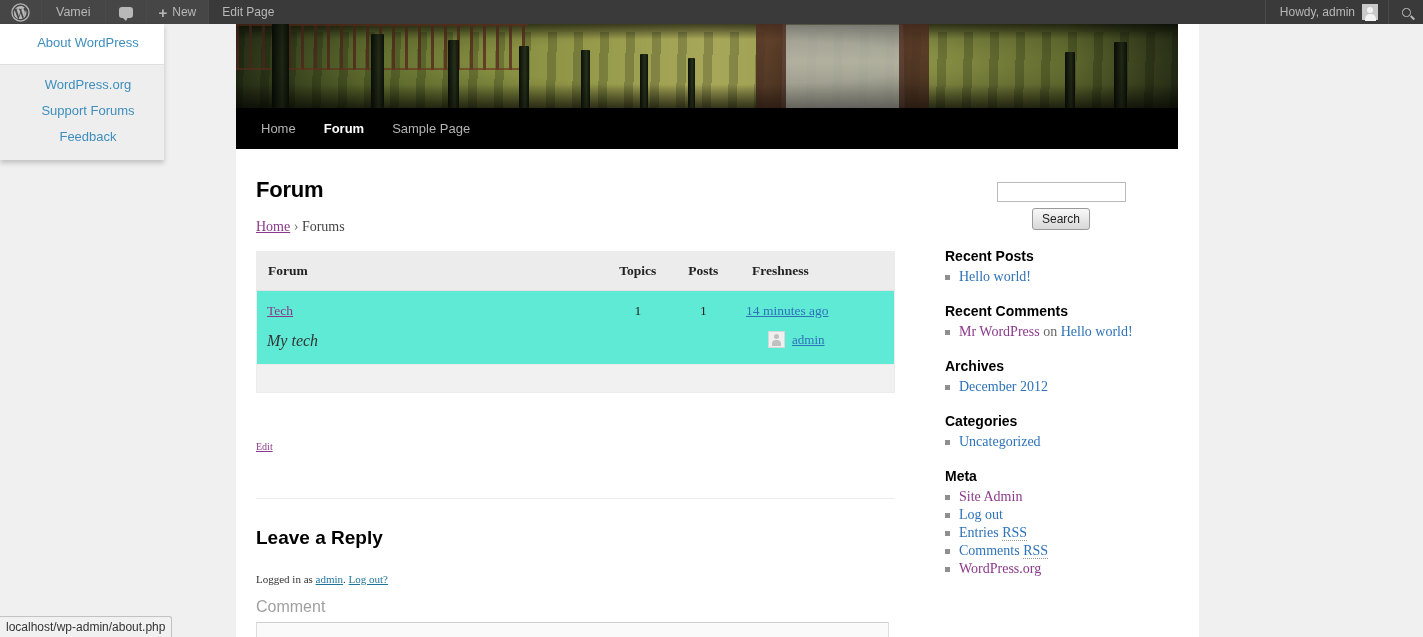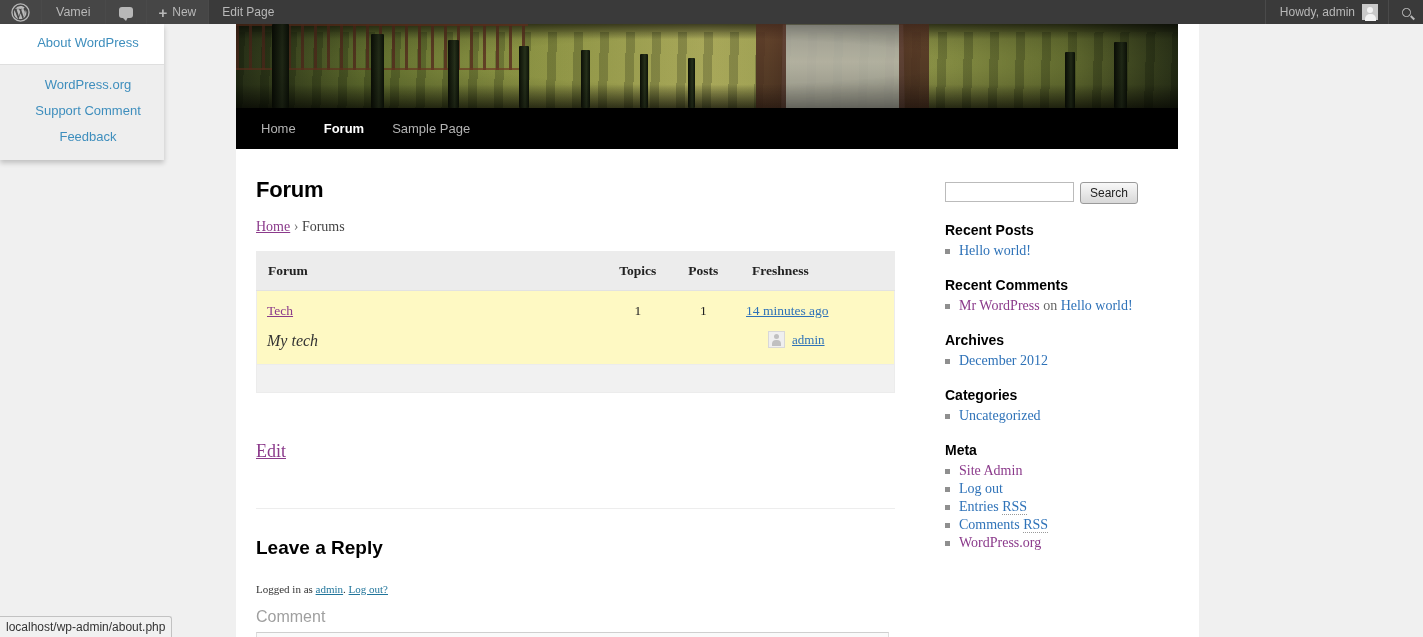--- a/index.html
+++ b/index.html
@@ -197,21 +197,21 @@
     font-size: 13.5px; font-weight: bold;
     text-align: left; padding: 11px 10px;
     border-bottom: 1px solid #e2e2e2;
   }
   th.col-forum { width: 330px; padding-left: 11px !important;}
   th.col-topics, th.col-posts { width: 62px; text-align: center !important; }
   th.col-fresh { width: 150px; padding-left: 16px !important;}
   table.bbp-forums td {
     padding: 12px 10px 14px 10px;
     font-size: 13.5px; vertical-align: top;
-    background: #fef9c3;
+    background: #5eead4;
     border-bottom: 1px solid #ececec;
   }
   td.col-forum { padding-left: 11px; }
   td.col-num { text-align: center; color: #222; }
   td.col-fresh { padding-left: 16px; }
   .forum-link { color: #8b3a8b; text-decoration: underline; cursor:pointer; }
   .forum-desc { font-style: italic; color: #333; margin-top: 13px; font-size: 16px;}
   .fresh-link { color: #2e72b8; text-decoration: underline; cursor:pointer; }
   .fresh-author { margin-top: 12px; display:flex; align-items:center; gap:7px; padding-left: 22px;}
   .fresh-author a { color: #2e72b8; text-decoration: underline; cursor: pointer; font-size:13px;}
@@ -225,21 +225,21 @@
   }
   .avatar-box::after {
     content:""; position:absolute; left:3px; top:8px;
     width:9px; height:6px; border-radius:4px 4px 0 0; background:#c0c0c0;
   }
   tr.footer-row td {
     background: #f1f1f1; height: 28px; padding: 0; border-bottom: none;
   }
 
   .edit-link {
-    margin-top: 48px; font-family: "Liberation Serif", serif; font-size: 18px;
+    margin-top: 48px; font-family: "Liberation Serif", serif; font-size: 10px;
   }
   .edit-link a { color: #8b3a8b; text-decoration: underline; cursor:pointer; }
   .divider { border-top: 1px solid #ededed; margin-top: 46px; }
 
   h2.reply-title {
     font-size: 19px; color:#000; font-weight:bold;
     margin: 28px 0 0 0;
   }
   .logged-in-as {
     font-family: Liberation Serif, serif; font-size: 11px;
@@ -248,21 +248,21 @@
   .logged-in-as a { color: #21759b; text-decoration: underline; cursor:pointer; }
   label.comment-label {
     display:block; font-size: 16px; color: #9f9f9f; margin-top: 13px;
   }
   #comment-area {
     margin-top: 6px; width: 633px; height: 40px;
     border: 1px solid #ddd; border-top-color:#cfcfcf; background:#fafafa;
   }
 
   
-  .search-row { display:flex; align-items:flex-start; gap: 6px; margin-bottom: 18px;}
+  .search-row { display:flex; align-items:center; gap: 6px; margin-bottom: 18px; flex-direction: column;}
   #s {
     width: 129px; height: 20px; border: 1px solid #bbb;
     background: #fff; font-size: 12px; padding: 0 4px;
     font-family: "Liberation Sans", sans-serif;
   }
   #searchsubmit {
     height: 22px; padding: 0 9px;
     border: 1px solid #9a9a9a; border-radius: 3px;
     background: linear-gradient(to bottom, #f8f8f8, #d8d8d8);
     font-size: 12px; color: #222; cursor:pointer;
@@ -344,21 +344,21 @@
     </div>
   </div>
 </div>
 
 <div id="ab-dropdown">
   <div class="dd-primary">
     <span class="dd-item">About WordPress</span>
   </div>
   <div class="dd-secondary">
     <span class="dd-item">WordPress.org</span>
-    <span class="dd-item">Support Comment</span>
+    <span class="dd-item">Support Forums</span>
     <span class="dd-item">Feedback</span>
   </div>
 </div>
 
 <div id="page">
 
   <div id="header-img">
     <div class="sky"></div>
     <div class="grass"></div>
     <div class="path"></div>

